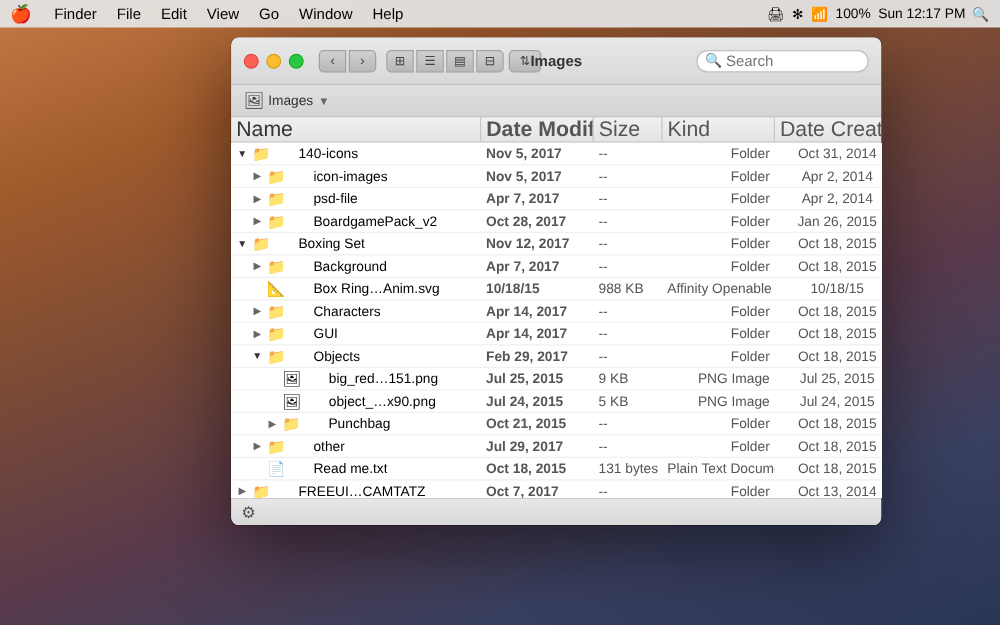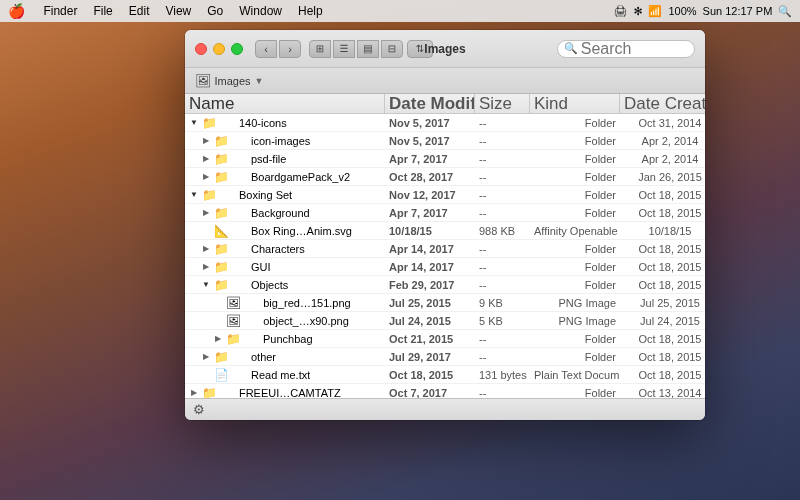--- a/index.html
+++ b/index.html
@@ -174,21 +174,21 @@
       background: white;
       border: 1px solid #c0c0c0;
       border-radius: 10px;
       padding: 1px 6px;
       width: 138px;
       height: 18px;
     }
     .search-bar input {
       border: none;
       outline: none;
-      font-size: 16px;
+      font-size: 12px;
       width: 100%;
       background: transparent;
       color: #999;
     }
 
     
     .path-bar {
       height: 26px;
       background: linear-gradient(to bottom, #e0e0e0, #d4d4d4);
       border-bottom: 1px solid #b8b8b8;

